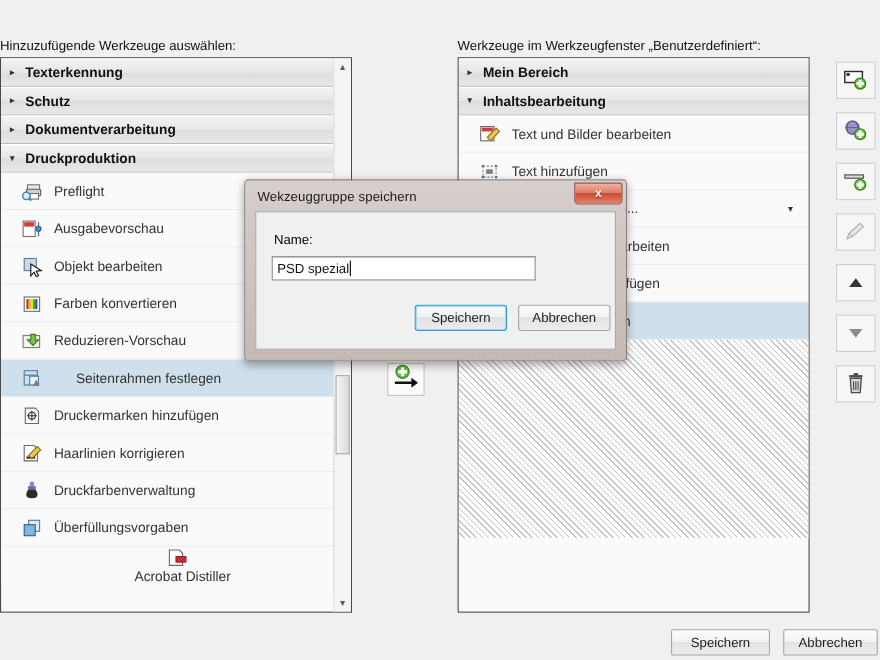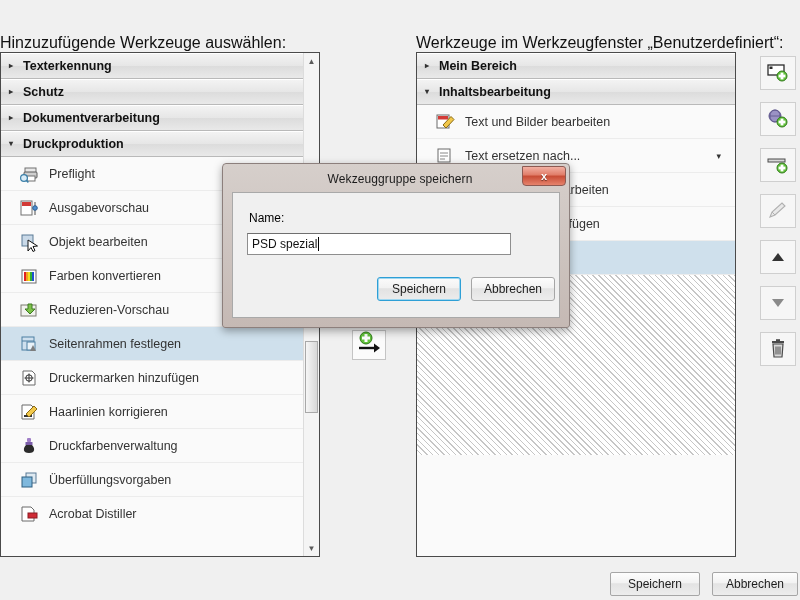--- a/index.html
+++ b/index.html
@@ -10,21 +10,21 @@
     font-family:"Liberation Sans", sans-serif;
     font-size:12px;
     color:#1a1a1a;
     overflow:hidden;
     position:relative;
   }
 
   
   .panel-label {
     position:absolute;
-    font-size:16px;
+    font-size:12px;
     color:#111;
     white-space:nowrap;
   }
   #left-label  { left:0px;   top:34px; }
   #right-label { left:416px; top:34px; }
 
   
   .list-panel {
     position:absolute;
     background:#fafafa;
@@ -66,22 +66,22 @@
   .tool-row {
     height:34px;
     display:flex;
     align-items:center;
     padding-left:18px;
     border-bottom:1px solid #ececec;
     color:#333;
     font-size:12.5px;
     background:#fafafa;
   }
-  .tool-row.selected { background:#cfe0ec; }
-  .tool-row.sep-none { border-bottom:1px solid transparent; }
+  .tool-row.selected { background:#cfe0ec;gap:20px; }
+  .tool-row.sep-none { border-bottom:1px solid transparent;flex-direction:column; }
   .tool-row .label { margin-left:10px; }
   .tool-row .combo-caret {
     margin-left:auto;
     margin-right:14px;
     color:#333;
     font-size:9px;
   }
 
   .icon-box {
     width:20px; height:20px;
@@ -170,21 +170,20 @@
     background:linear-gradient(to bottom,#d6cfcb 0%,#cfc6c2 40%,#c5b9b4 100%);
     box-shadow:0 3px 9px rgba(0,0,0,0.35);
     padding:3px;
   }
   #dialog-titlebar {
     height:23px;
     display:flex;
     align-items:center;
     padding-left:8px;
     position:relative;
-    justify-content:center;
   }
   #dialog-title {
     font-size:12px;
     color:#1b1b1b;
     letter-spacing:0.1px;
   }
   #dialog-close {
     position:absolute;
     right:0px; top:-1px;
     width:44px; height:20px;
@@ -202,21 +201,21 @@
     left:9px; right:9px; top:28px; bottom:9px;
     background:#f0f0f0;
     border:1px solid #a9a9a9;
   }
   #dialog-name-label {
     position:absolute; left:16px; top:18px;
     font-size:12px; color:#000000;
   }
   #dialog-name-input {
     position:absolute; left:14px; top:40px;
-    width:264px; height:22px;
+    width:240px; height:22px;
     background:#ffffff;
     border:1px solid #8e8e8e;
     border-top-color:#6f6f6f;
     display:flex; align-items:center;
     padding-left:4px;
     font-size:12px;
     color:#111;
   }
   .caret {
     display:inline-block;
@@ -436,20 +435,33 @@
       <span class="icon-box">
         <svg width="20" height="20" viewBox="0 0 20 20">
           <rect x="2" y="3" width="12" height="13" fill="#fff" stroke="#6a6a6a"></rect>
           <rect x="3" y="4" width="10" height="3.5" fill="#d33a36"></rect>
           <path d="M8 13 L16 4.5 L19 7.5 L11 16 Z" fill="#f2c84b" stroke="#8a6a12"></path>
         </svg>
       </span>
       <span class="label">Text und Bilder bearbeiten</span>
     </div>
 
+    <div class="tool-row">
+      <span class="icon-box">
+        <svg width="20" height="20" viewBox="0 0 20 20">
+          <rect x="4" y="5" width="12" height="10" fill="#f5f5f5" stroke="#8a8a8a" stroke-dasharray="2 1.5"></rect>
+          <rect x="7" y="8" width="6" height="4" fill="#7b7b7b"></rect>
+          <rect x="3" y="4" width="2" height="2" fill="#3d6f9e"></rect>
+          <rect x="15" y="4" width="2" height="2" fill="#3d6f9e"></rect>
+          <rect x="3" y="14" width="2" height="2" fill="#3d6f9e"></rect>
+          <rect x="15" y="14" width="2" height="2" fill="#3d6f9e"></rect>
+        </svg>
+      </span>
+      <span class="label">Text hinzufügen</span>
+    </div>
 
     <div class="tool-row">
       <span class="icon-box">
         <svg width="20" height="20" viewBox="0 0 20 20">
           <rect x="3" y="3" width="12" height="13" fill="#fff" stroke="#6a6a6a"></rect>
           <line x1="5" y1="7" x2="13" y2="7" stroke="#888"></line>
           <line x1="5" y1="10" x2="13" y2="10" stroke="#888"></line>
           <line x1="5" y1="13" x2="10" y2="13" stroke="#888"></line>
         </svg>
       </span>

